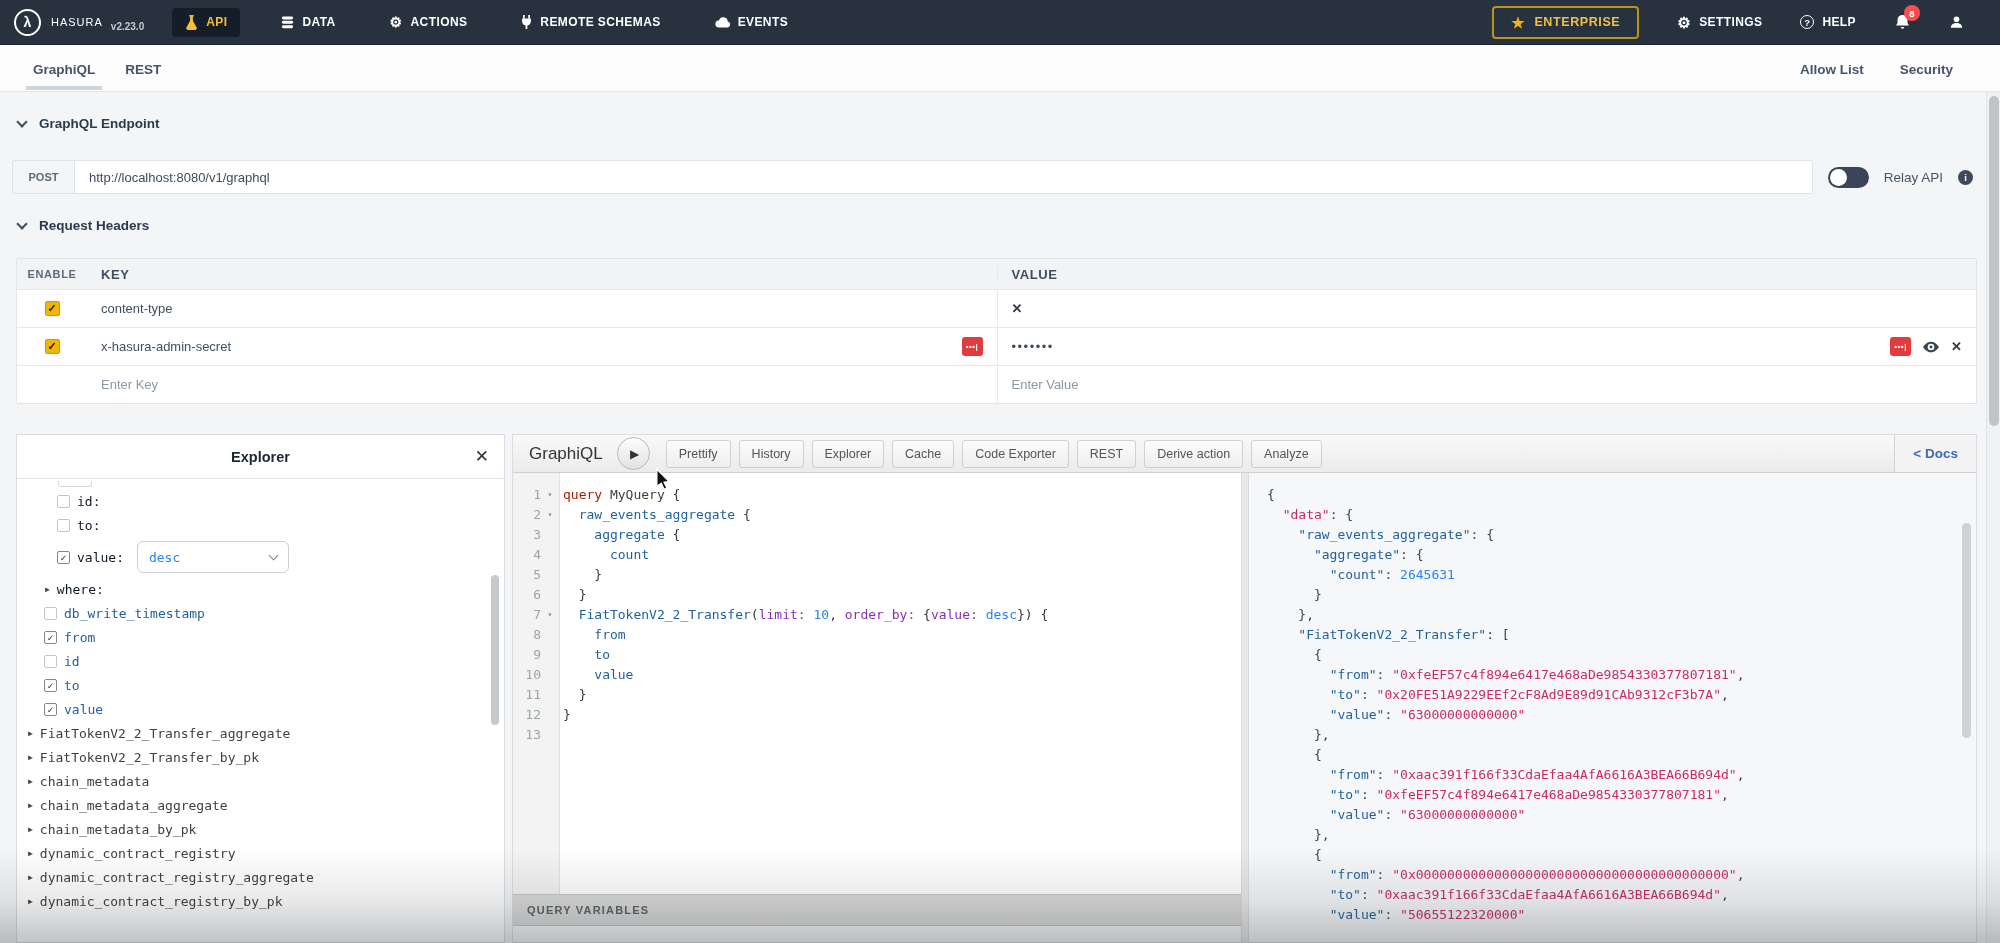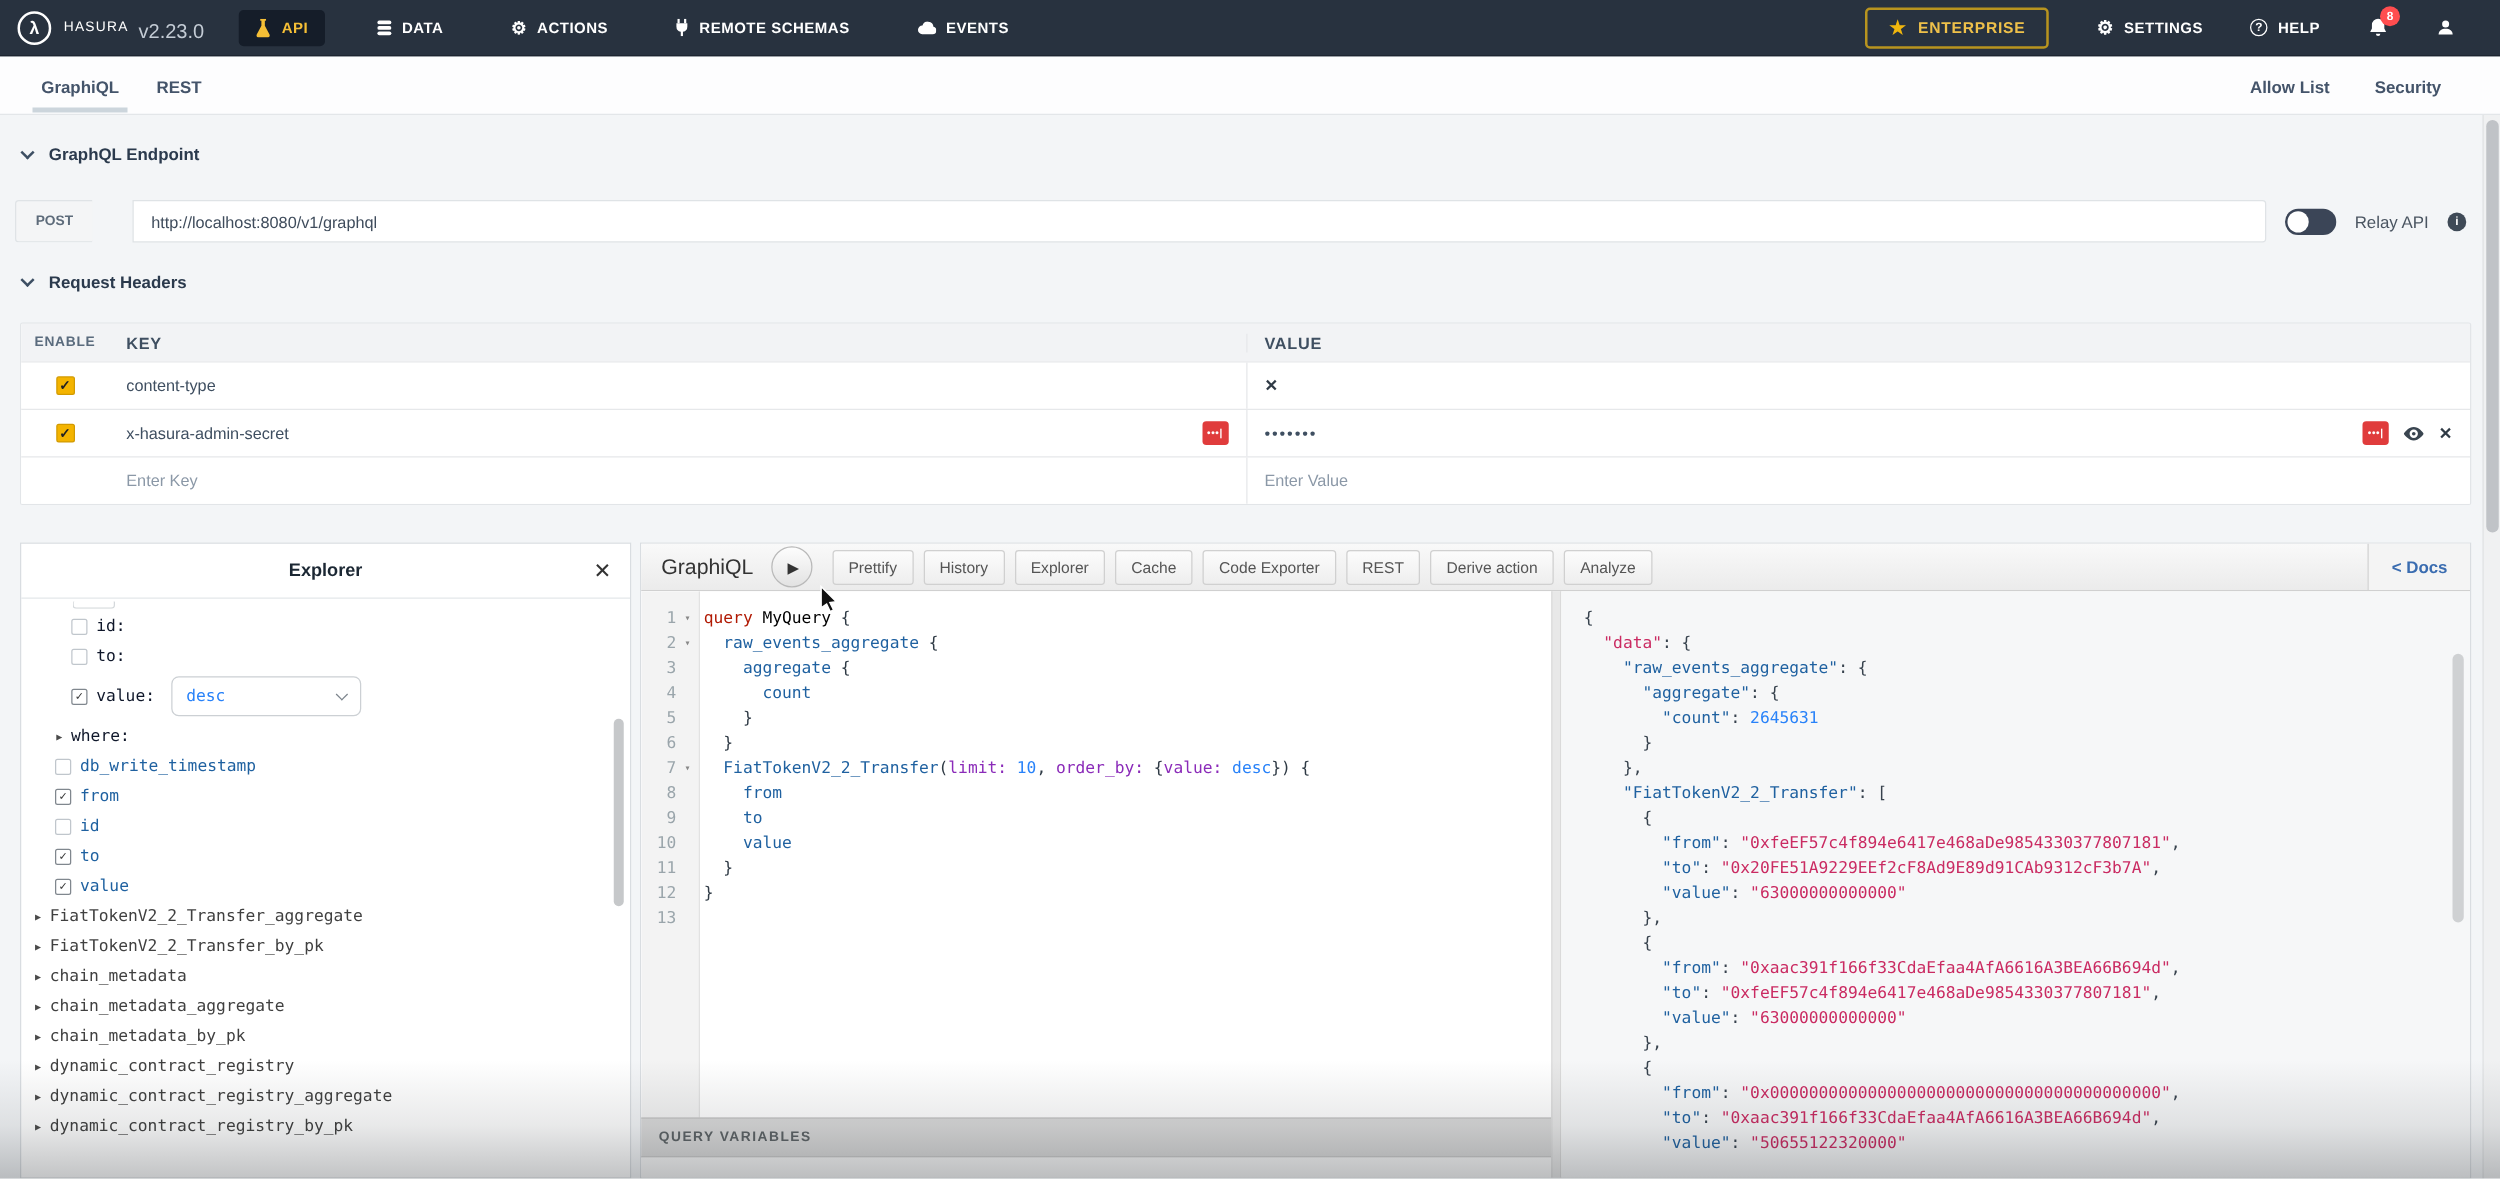--- a/index.html
+++ b/index.html
@@ -7,21 +7,21 @@
   body { font-family:"Liberation Sans", sans-serif; }
   #root { position:relative; width:2000px; height:943px; overflow:hidden; background:#f3f5f7; }
 
   
   .navbar { position:absolute; left:0; top:0; width:2000px; height:45px; background:#28323f;
             border-bottom:1px solid #1d2530; display:flex; align-items:center; padding:0 14px; z-index:10; }
   .logo { width:27px; height:27px; border:2.5px solid #fff; border-radius:50%; display:flex; align-items:center;
           justify-content:center; color:#fff; font-weight:700; font-size:14px; margin-right:10px; }
   .logo::after { content:"λ"; }
   .brand { color:#fff; font-weight:400; font-size:11px; letter-spacing:1px; margin-right:8px; }
-  .version { color:#c4ccd5; font-size:16px; margin-right:28px; margin-top:8px; }
+  .version { color:#c4ccd5; font-size:10px; margin-right:28px; margin-top:8px;font-weight:bold; }
   .nav-items { display:flex; align-items:center; gap:28px; }
   .nav-item { display:flex; align-items:center; gap:8px; padding:7px 13px; color:#fff; font-weight:700;
               font-size:12px; letter-spacing:.4px; border-radius:4px; cursor:pointer; }
   .nav-item .icon { display:flex; align-items:center; }
   .nav-item.active { background:#151d29; color:#f5bf36; }
   .nav-right { margin-left:auto; display:flex; align-items:center; gap:38px; padding-right:22px; }
   .ent-btn { display:flex; align-items:center; gap:9px; border:2px solid #b8941f; border-radius:4px;
              padding:7px 17px; color:#eec04a; font-weight:700; font-size:12.5px; letter-spacing:.6px; cursor:pointer; }
   .star { color:#f0b60d; font-size:15px; line-height:1; }
   .nav-util { display:flex; align-items:center; gap:8px; color:#fff; font-weight:700; font-size:12px;
@@ -46,21 +46,21 @@
                font-size:13.5px; }
   .chev { width:8px; height:8px; border-left:2px solid #3d4f63; border-bottom:2px solid #3d4f63;
           transform:rotate(-45deg); margin-top:-4px; cursor:pointer; }
 
   
   .endpoint-row { position:absolute; left:12px; top:160px; width:1961px; display:flex; align-items:center; gap:15px; }
   .endpoint-bar { flex:1; display:flex; height:34px; }
   .method-box { width:62px; background:#f4f5f6; border:1px solid #dfe3e6; border-right:none; border-radius:3px 0 0 3px;
                 display:flex; align-items:center; justify-content:center; font-weight:700; font-size:11px; color:#5d6b7a; }
   .url-input { flex:1; border:1px solid #dfe3e6; border-radius:0 3px 3px 0; background:#fff; padding:0 14px;
-               font-size:13px; color:#3f4c5c; font-family:"Liberation Sans", sans-serif; outline:none;margin-left:32px; }
+               font-size:13px; color:#3f4c5c; font-family:"Liberation Sans", sans-serif; outline:none; }
   .toggle { width:41px; height:21px; background:#3b4557; border-radius:11px; position:relative; cursor:pointer; flex:none; }
   .knob { position:absolute; left:2px; top:2px; width:17px; height:17px; background:#fff; border-radius:50%; }
   .relay-label { font-size:13.5px; color:#4a5561; }
   .info-ic { width:15px; height:15px; background:#3f4a57; color:#fff; border-radius:50%; font-size:9.5px; font-weight:700;
              display:flex; align-items:center; justify-content:center; cursor:pointer; }
 
   
   .headers-table { position:absolute; left:16px; top:258px; width:1961px; background:#fff;
                    border:1px solid #e2e5e8; border-radius:2px; }
   .h-head { display:flex; height:30px; background:#f2f3f5; align-items:center; color:#5a6b7d; font-weight:700;
@@ -129,21 +129,21 @@
 
   .editor { position:absolute; left:0; top:38px; width:728px; height:423px; background:#fff; overflow:hidden; cursor:text; }
   .editor::before { content:""; position:absolute; left:0; top:0; width:46px; height:100%; background:#f3f3f3;
                     border-right:1px solid #e2e2e2; }
   .code-lines { position:relative; padding-top:12px; }
   .code-line { display:flex; height:20px; font-family:"DejaVu Sans Mono", monospace; font-size:13px; line-height:20px; }
   .ln { width:28px; text-align:right; color:#9aa5ab; flex:none; }
   .fold { width:18px; text-align:center; color:#888; font-size:8px; flex:none; }
   .lc { white-space:pre; padding-left:4px; }
 
-  .tk-kw { color:#b11a04; } .tk-def { color:#000000; } .tk-f { color:#1f61a0; }
+  .tk-kw { color:#b11a04; } .tk-def { color:#404040; } .tk-f { color:#1f61a0; }
   .tk-a { color:#8b2bb9; } .tk-n { color:#2882f9; } .tk-p { color:#2f3a45; }
   .tk-rk { color:#1f61a0; } .tk-rkd { color:#ca2b62; } .tk-rs { color:#ca2b62; }
   .tk-rn { color:#2882f9; } .tk-rp { color:#37424d; }
 
   .varbar { position:absolute; left:0; bottom:16px; width:728px; height:32px; background:#dadada;
             border-top:1px solid #c6c6c6; border-bottom:1px solid #c6c6c6; display:flex; align-items:center;
             padding-left:14px; font-size:11px; font-weight:700; letter-spacing:1.2px; color:#5d6366; cursor:pointer; }
   .varpane { position:absolute; left:0; bottom:0; width:728px; height:16px; background:#f7f7f7; }
   .splitter { position:absolute; left:728px; top:38px; width:8px; bottom:0; background:#e8e8e8;
               border-left:1px solid #dadada; border-right:1px solid #dadada; cursor:col-resize; }

